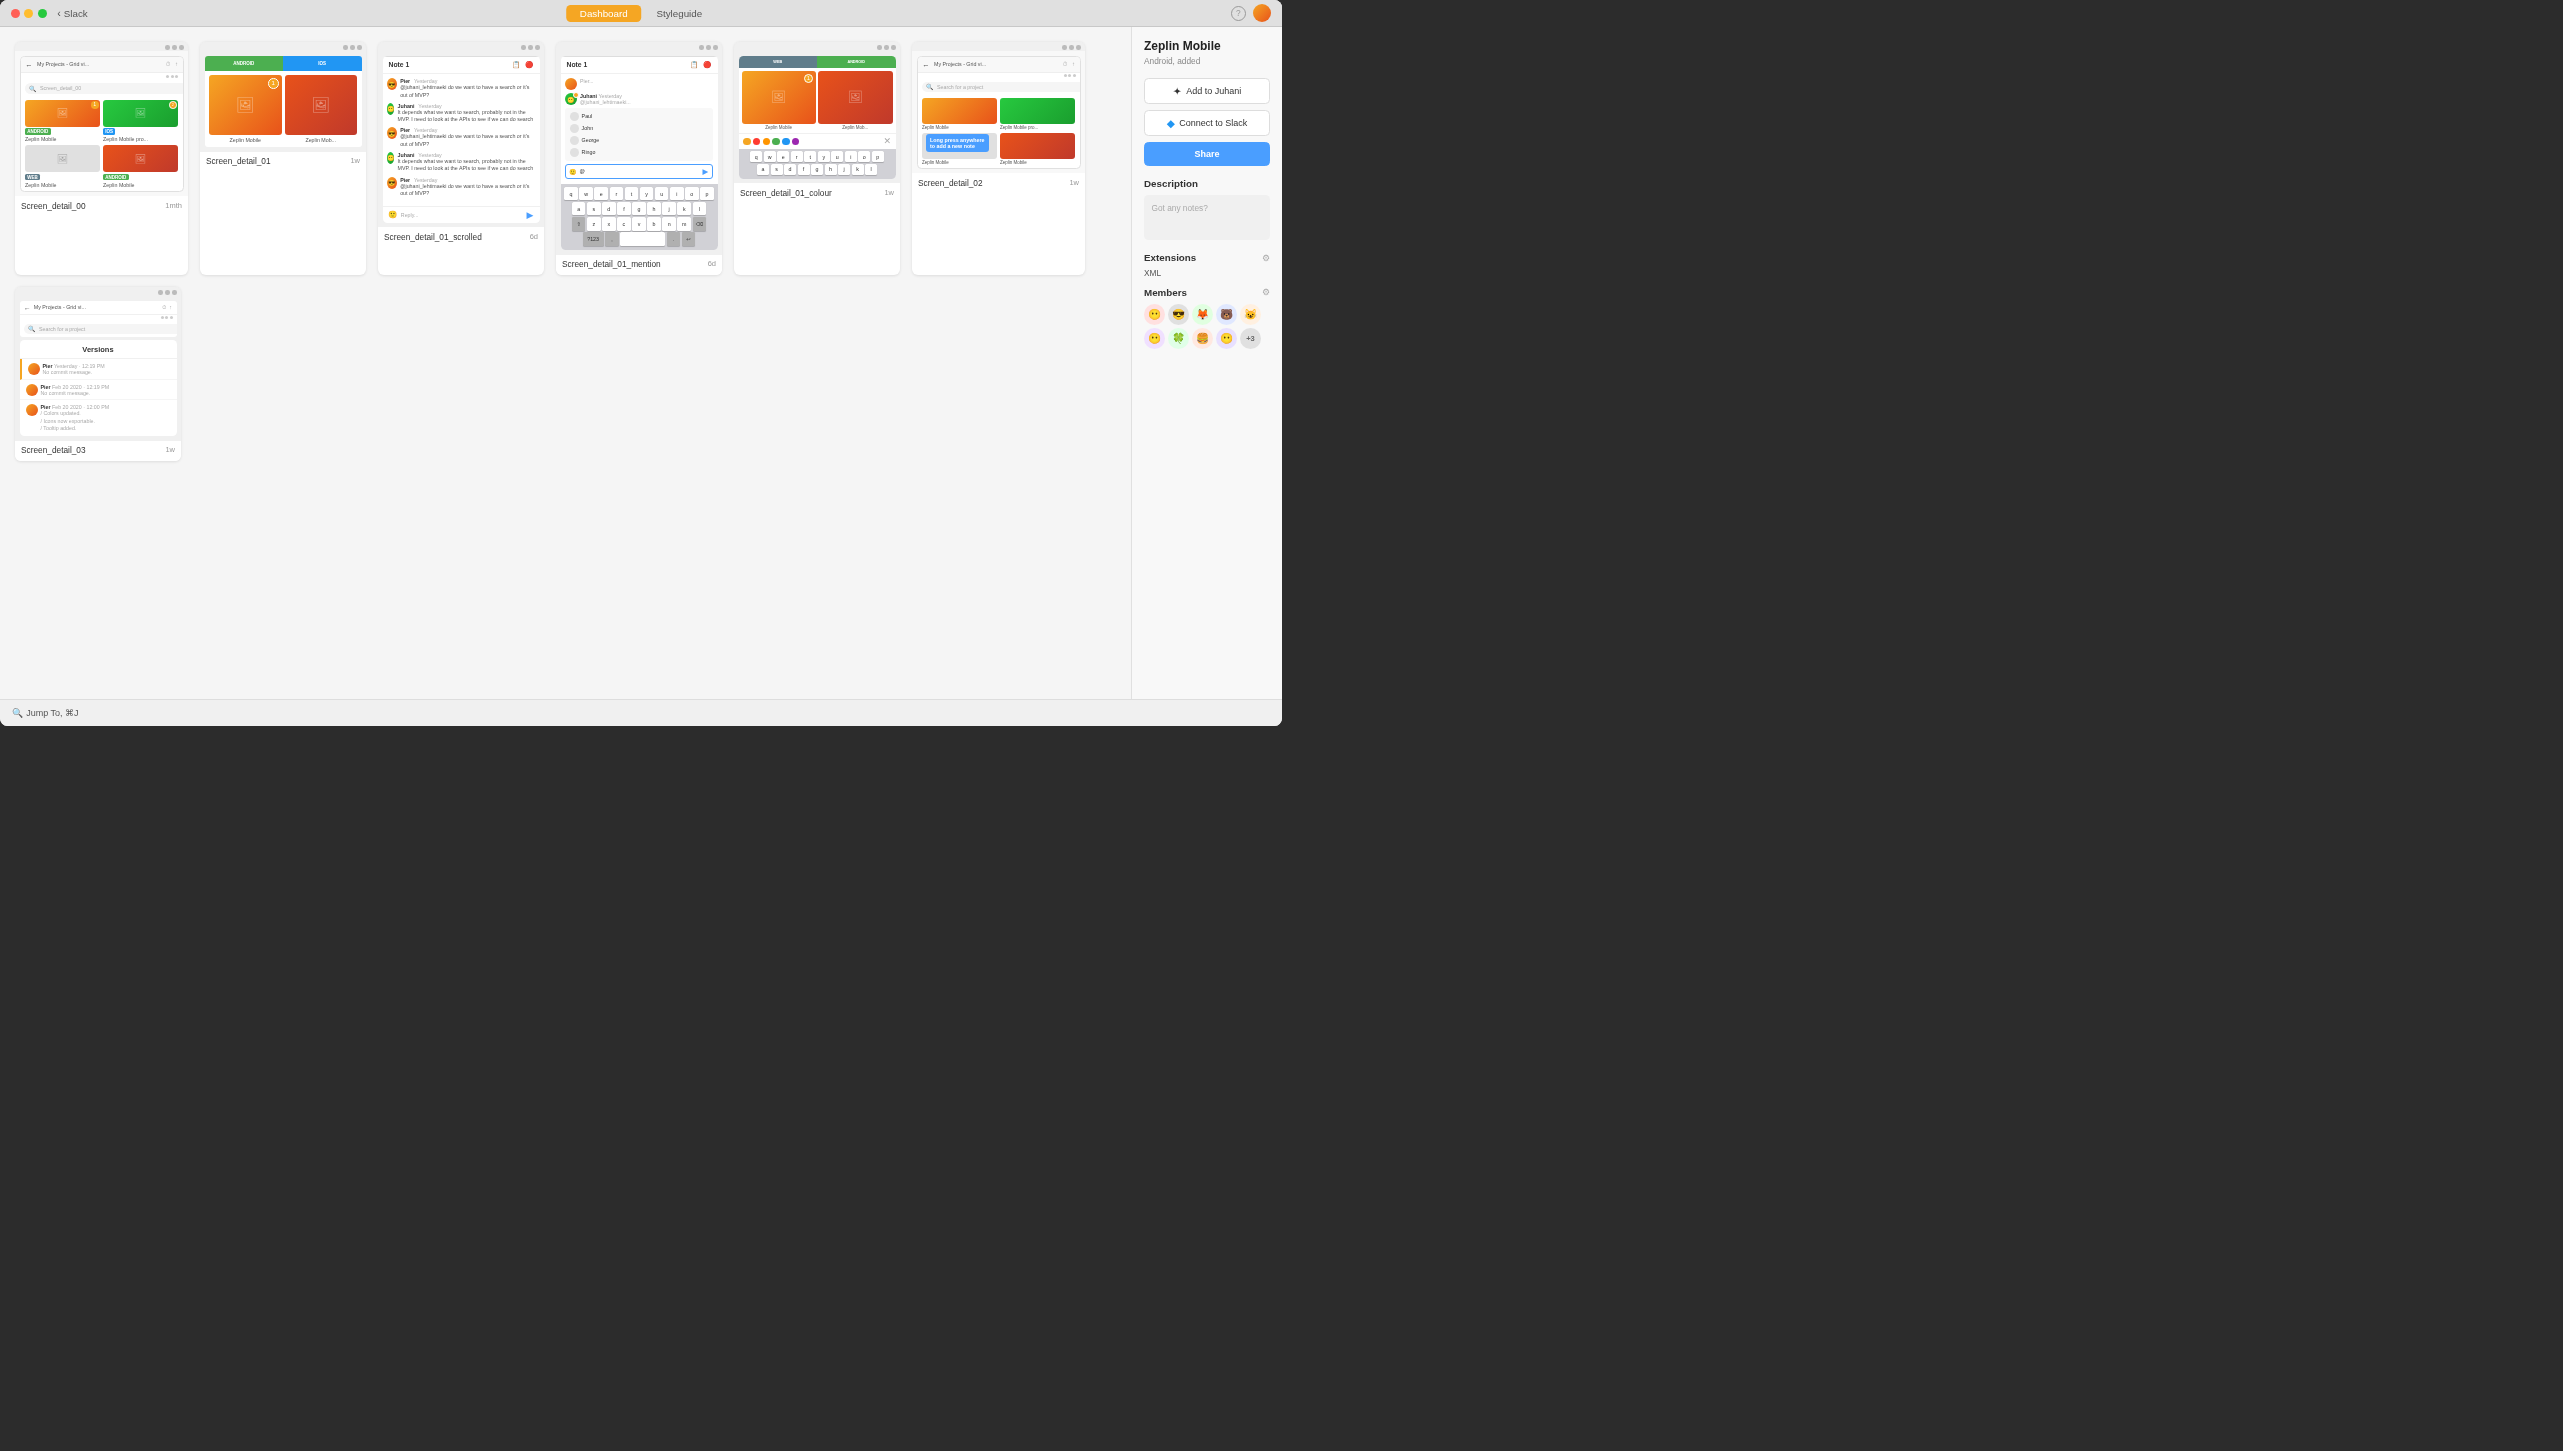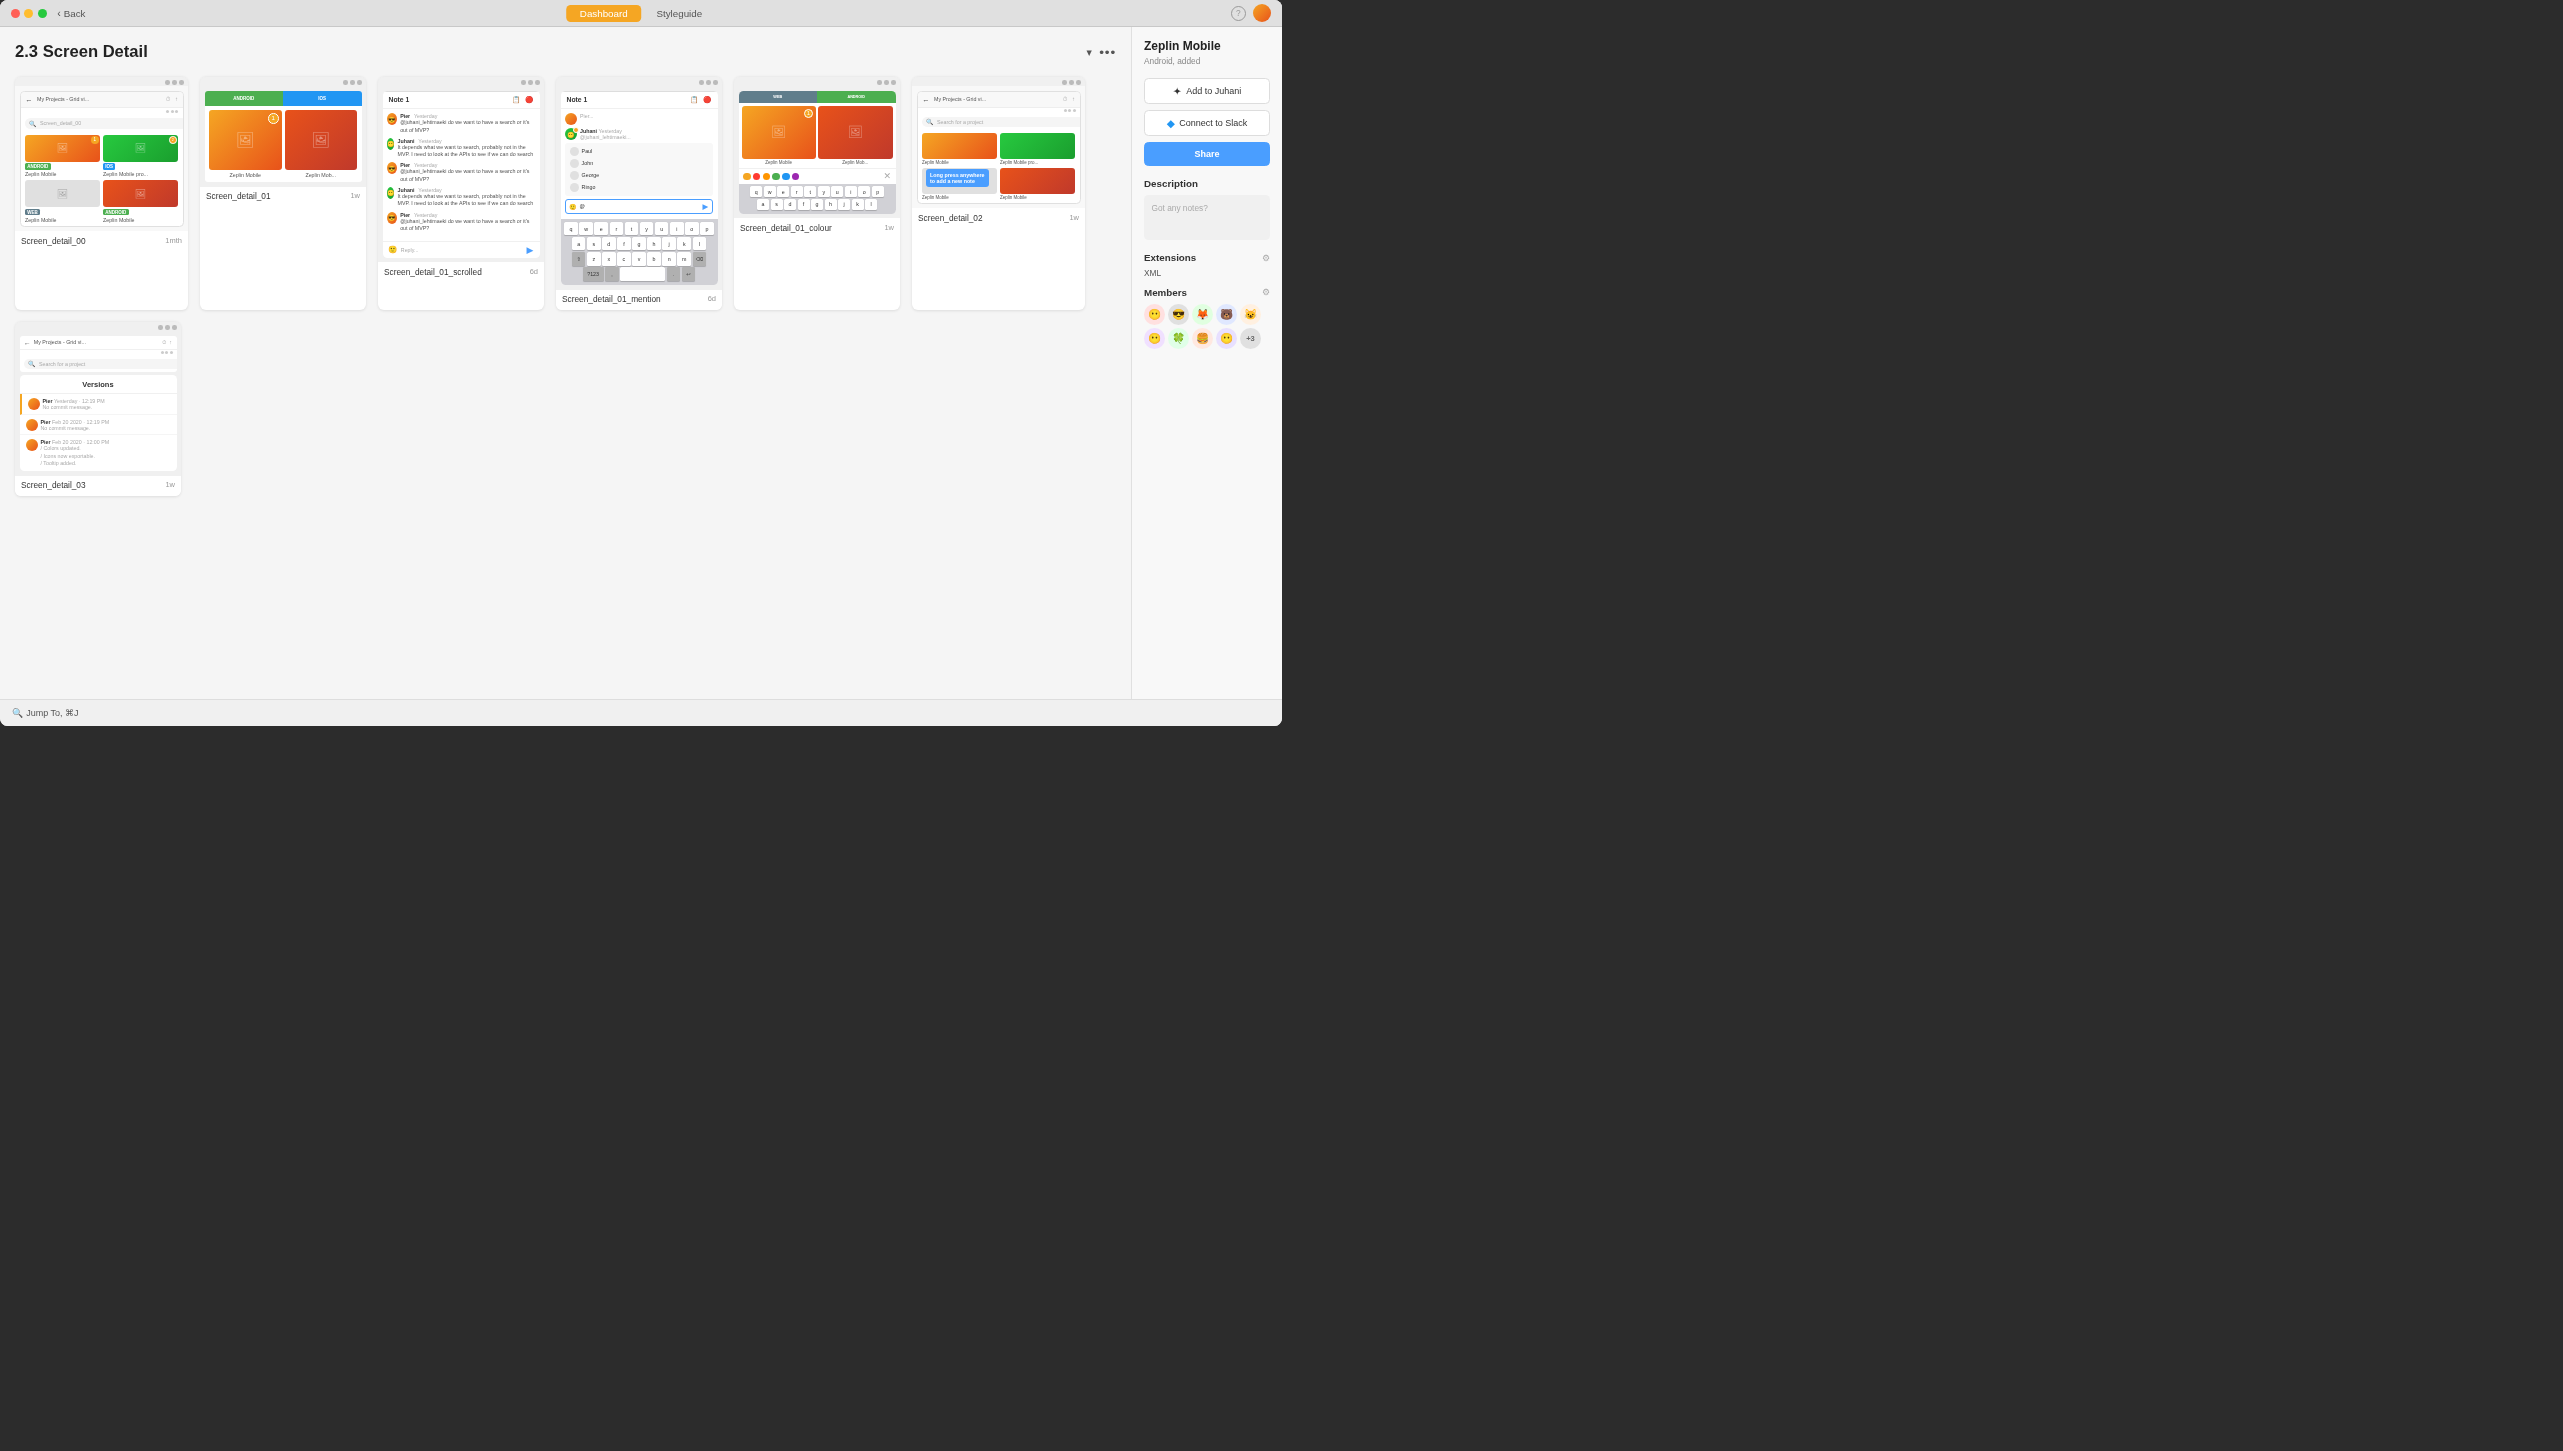--- a/index.html
+++ b/index.html
@@ -376,43 +376,36 @@
 <div class="window">
 
   <div class="titlebar">
     <div class="traffic-lights">
       <div class="tl tl-red"></div>
       <div class="tl tl-yellow"></div>
       <div class="tl tl-green"></div>
     </div>
     <div class="back-btn">
       <span class="back-arrow">‹</span>
-      <span>Back</span>
+      <span>Slack</span>
     </div>
     <div class="titlebar-center">
       <button class="tab-btn tab-active">Dashboard</button>
       <button class="tab-btn tab-inactive">Styleguide</button>
     </div>
     <div class="titlebar-right">
       <div class="help-icon">?</div>
       <div class="avatar-circle"></div>
     </div>
   </div>
 
   <div class="main-content">
 
     <div class="screen-list-panel">
 
-      <div class="page-header">
-        <h1 class="page-title">2.3 Screen Detail</h1>
-        <div class="header-actions">
-          <span class="dropdown-icon">▾</span>
-          <span class="more-icon">•••</span>
-        </div>
-      </div>
 
       <div class="screens-grid">
 
         <div class="screen-card screen-card-wide">
           <div class="screen-preview">
             <div class="screen-toolbar">
               <div class="toolbar-dot"></div>
               <div class="toolbar-dot"></div>
               <div class="toolbar-dot"></div>
             </div>

